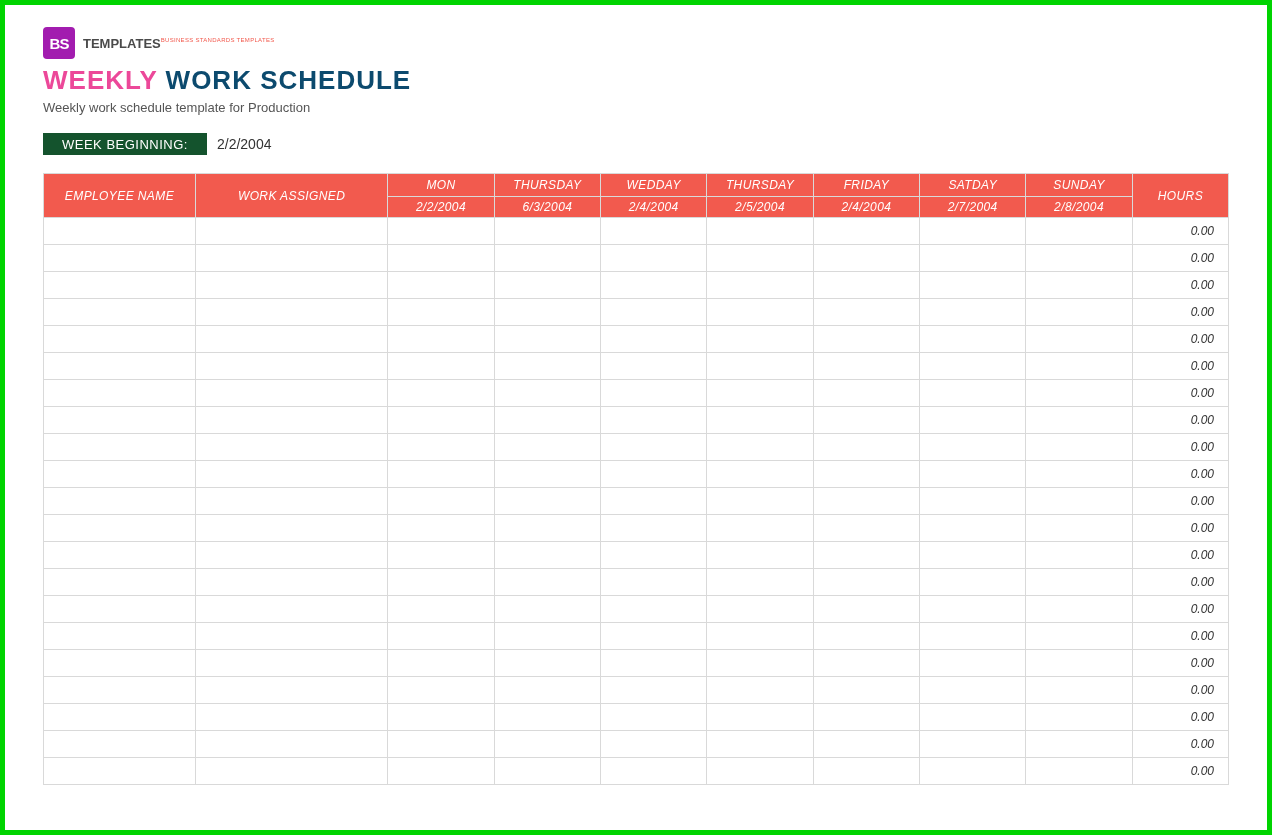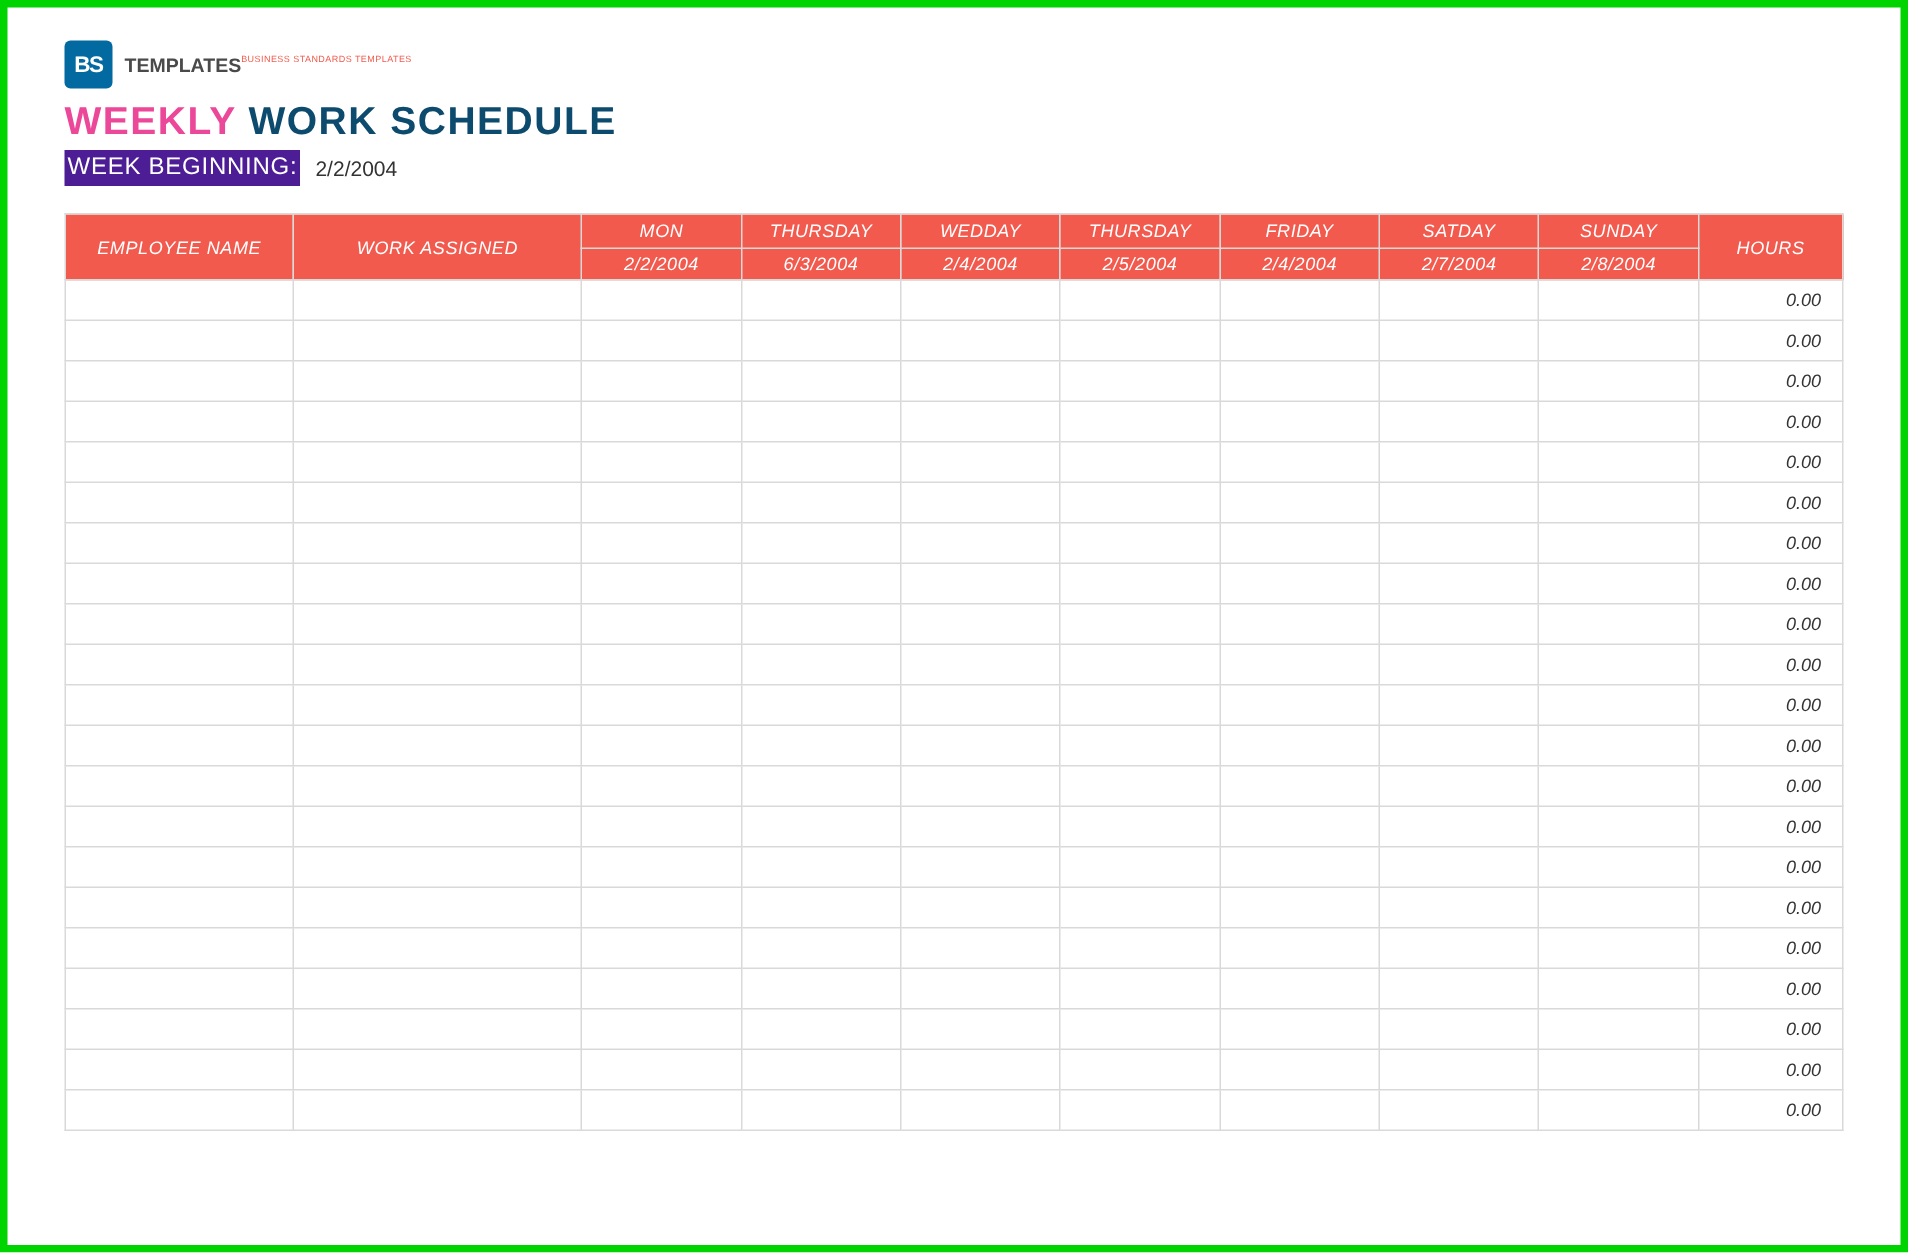--- a/index.html
+++ b/index.html
@@ -15,35 +15,35 @@
     background: #fff;
     position: relative;
     padding: 22px 38px 10px 38px;
   }
   .logo-row {
     display:flex; align-items:center; gap:8px;
     margin-bottom: 6px;
   }
   .logo-badge {
     width:32px; height:32px; border-radius:4px;
-    background:#0369a1; color:#fff; font-weight:900;
+    background:#a21caf; color:#fff; font-weight:900;
     font-size:15px; display:flex; align-items:center; justify-content:center;
     letter-spacing:-1px;
   }
   .logo-text-wrap { display:flex; line-height:1; }
   .logo-text-main { font-size:13px; font-weight:700; color:#4a4a4a; }
   .logo-text-sub { font-size:6px; color:#f25a4e; letter-spacing:0.3px; }
   .page-title { margin:2px 0 4px 0; font-size:26px; font-weight:900; letter-spacing:1px; }
   .page-title .t1 { color:#ec4899; }
   .page-title .t2 { color:#0c4a6e;text-align:center; }
   .subtitle { font-size:13px; color:#555; margin-bottom:18px; }
   .week-row { display:flex; align-items:stretch; margin-bottom:18px; }
   .week-label {
-    background:#4c1d95; color:#fff; font-size:16px; letter-spacing:0.5px;
-    padding:3px 2px; display:flex; align-items:center;
+    background:#14532d; color:#fff; font-size:13px; letter-spacing:0.5px;
+    padding:3px 19px; display:flex; align-items:center;
   }
   .week-value {
     font-size:14px; color:#333; padding:3px 10px; display:flex; align-items:center;
   }
 
   table.schedule {
     border-collapse: collapse;
     width: 100%;
     table-layout: fixed;
     font-style: italic;
@@ -84,20 +84,21 @@
       <span class="logo-text-main">TEMPLATES</span>
       <span class="logo-text-sub">BUSINESS STANDARDS TEMPLATES</span>
     </div>
   </div>
 
   <h1 class="page-title">
     <span class="t1">WEEKLY</span>
     <span class="t2">WORK SCHEDULE</span>
   </h1>
 
+  <div class="subtitle">Weekly work schedule template for Production</div>
 
   <div class="week-row">
     <div class="week-label">WEEK BEGINNING:</div>
     <div class="week-value">2/2/2004</div>
   </div>
 
   <table class="schedule">
     <colgroup>
       <col class="emp">
         <col class="work">

